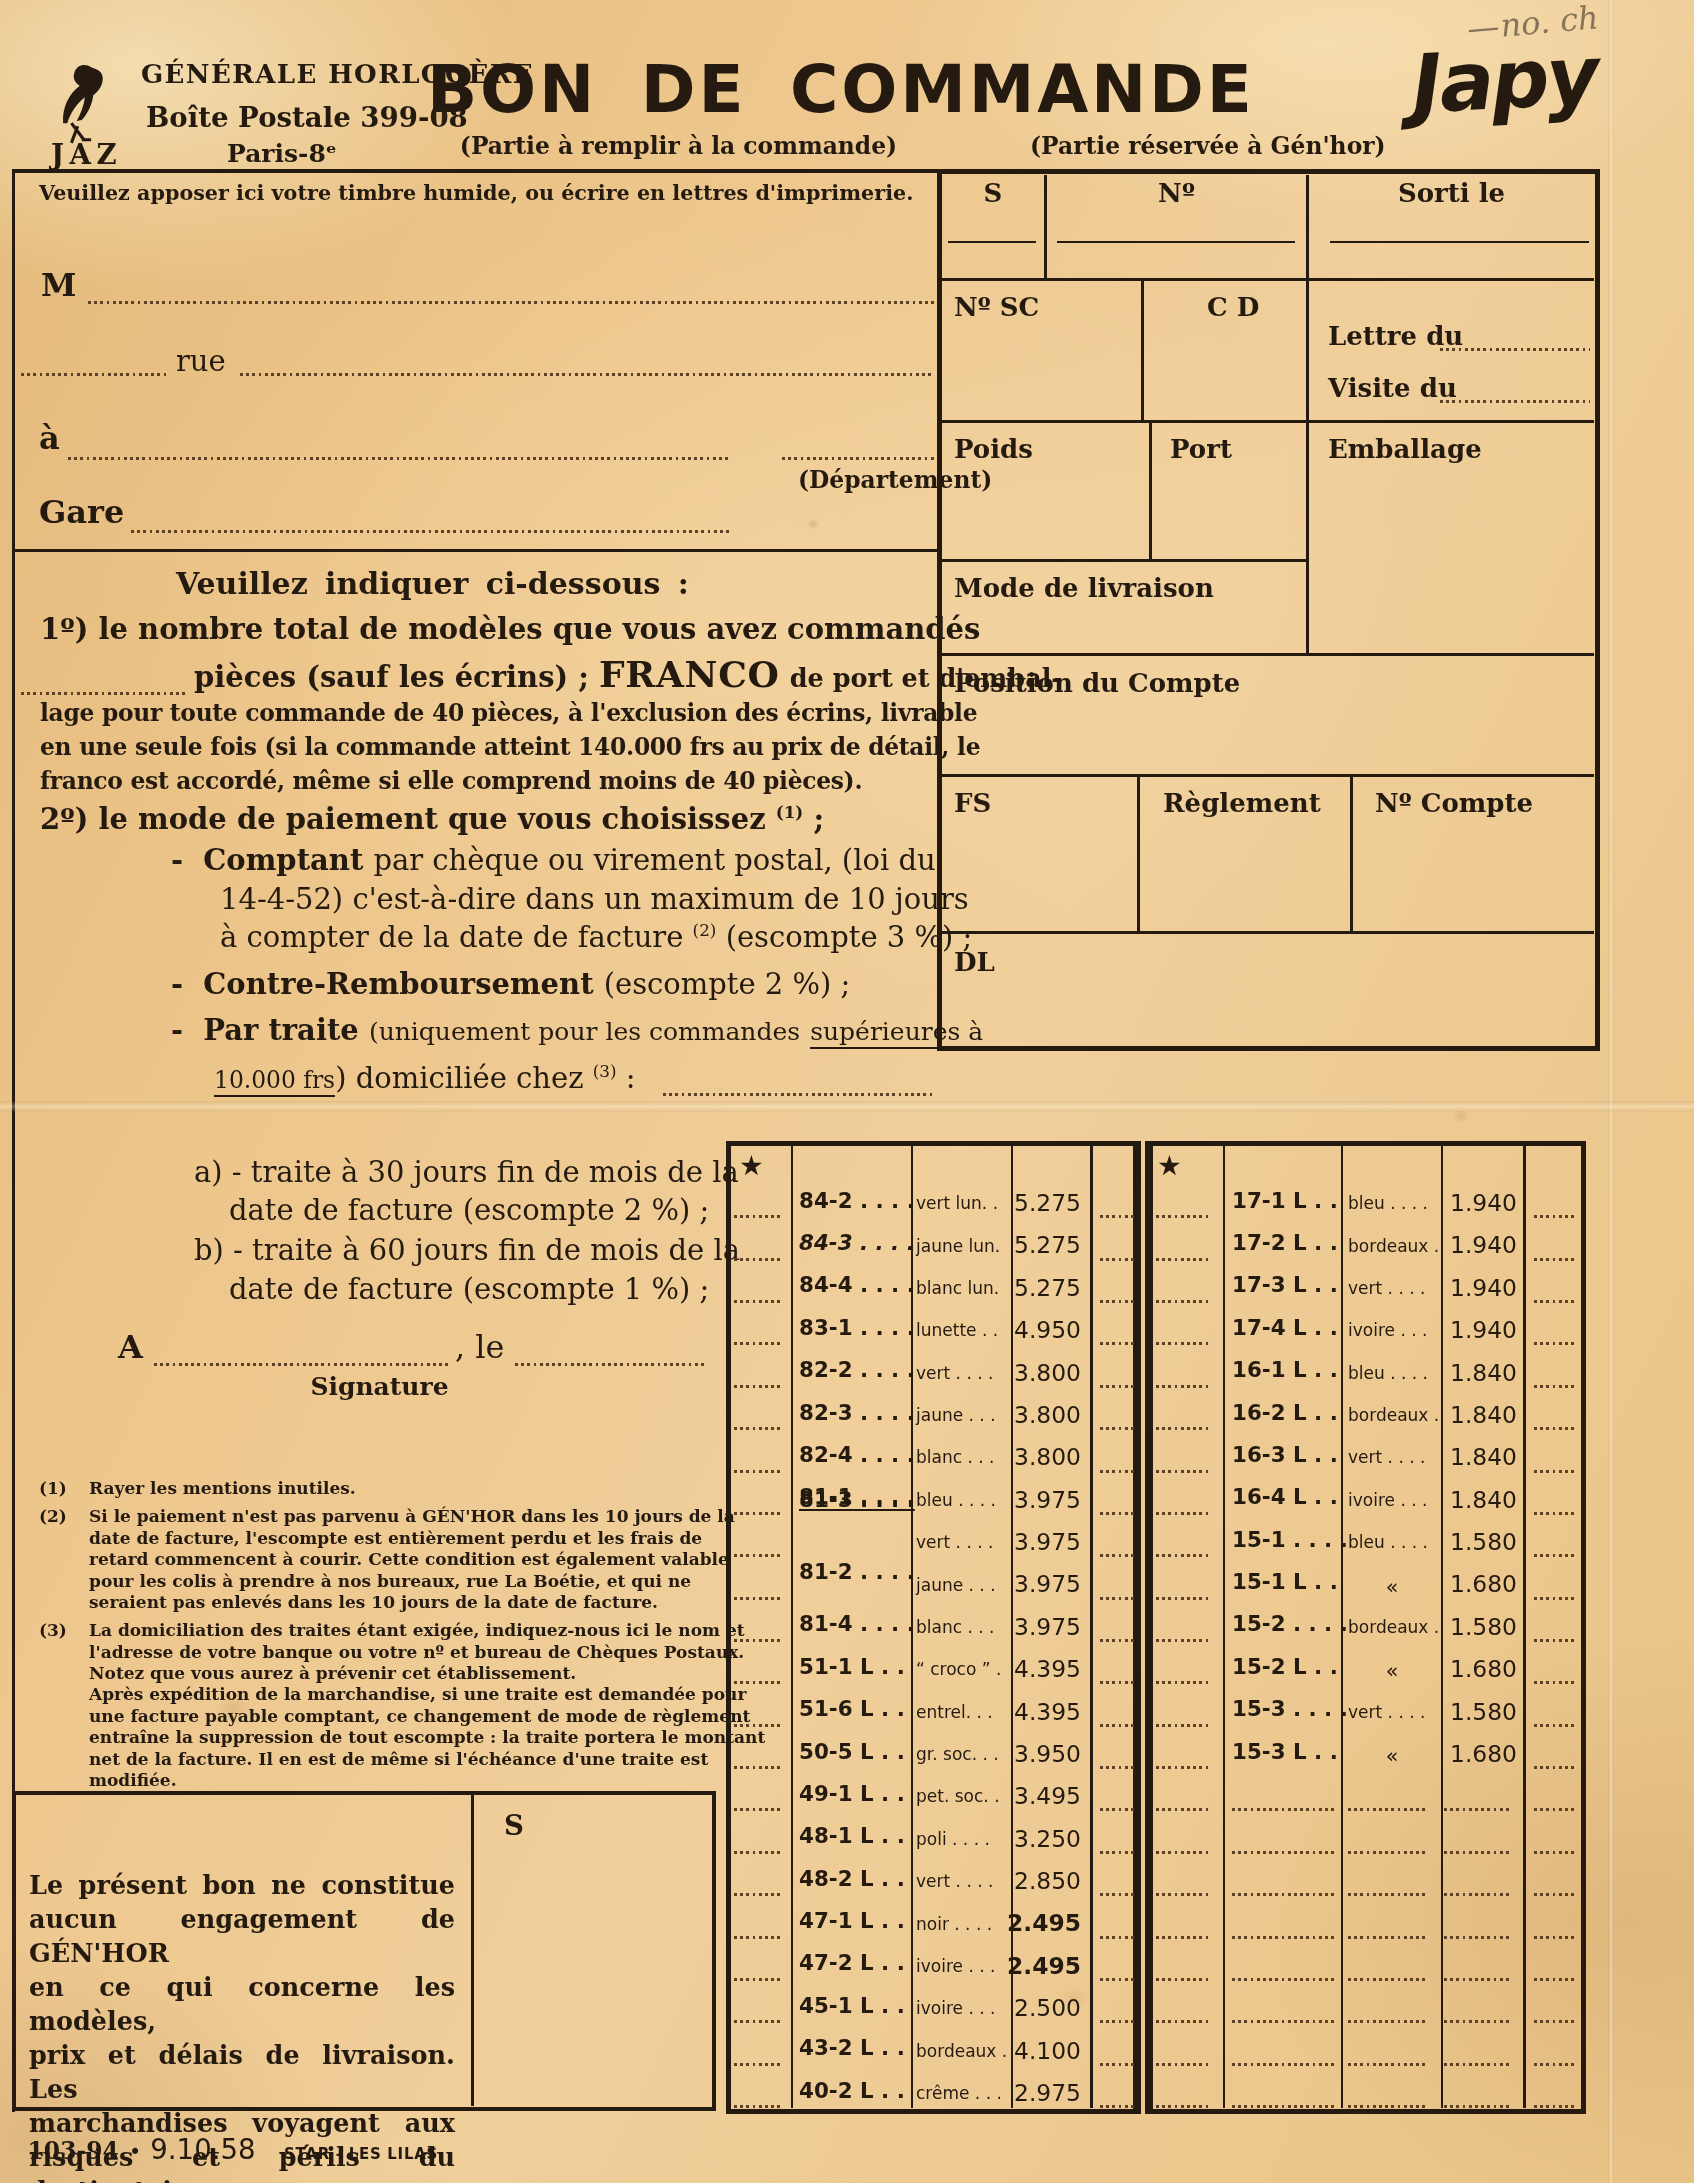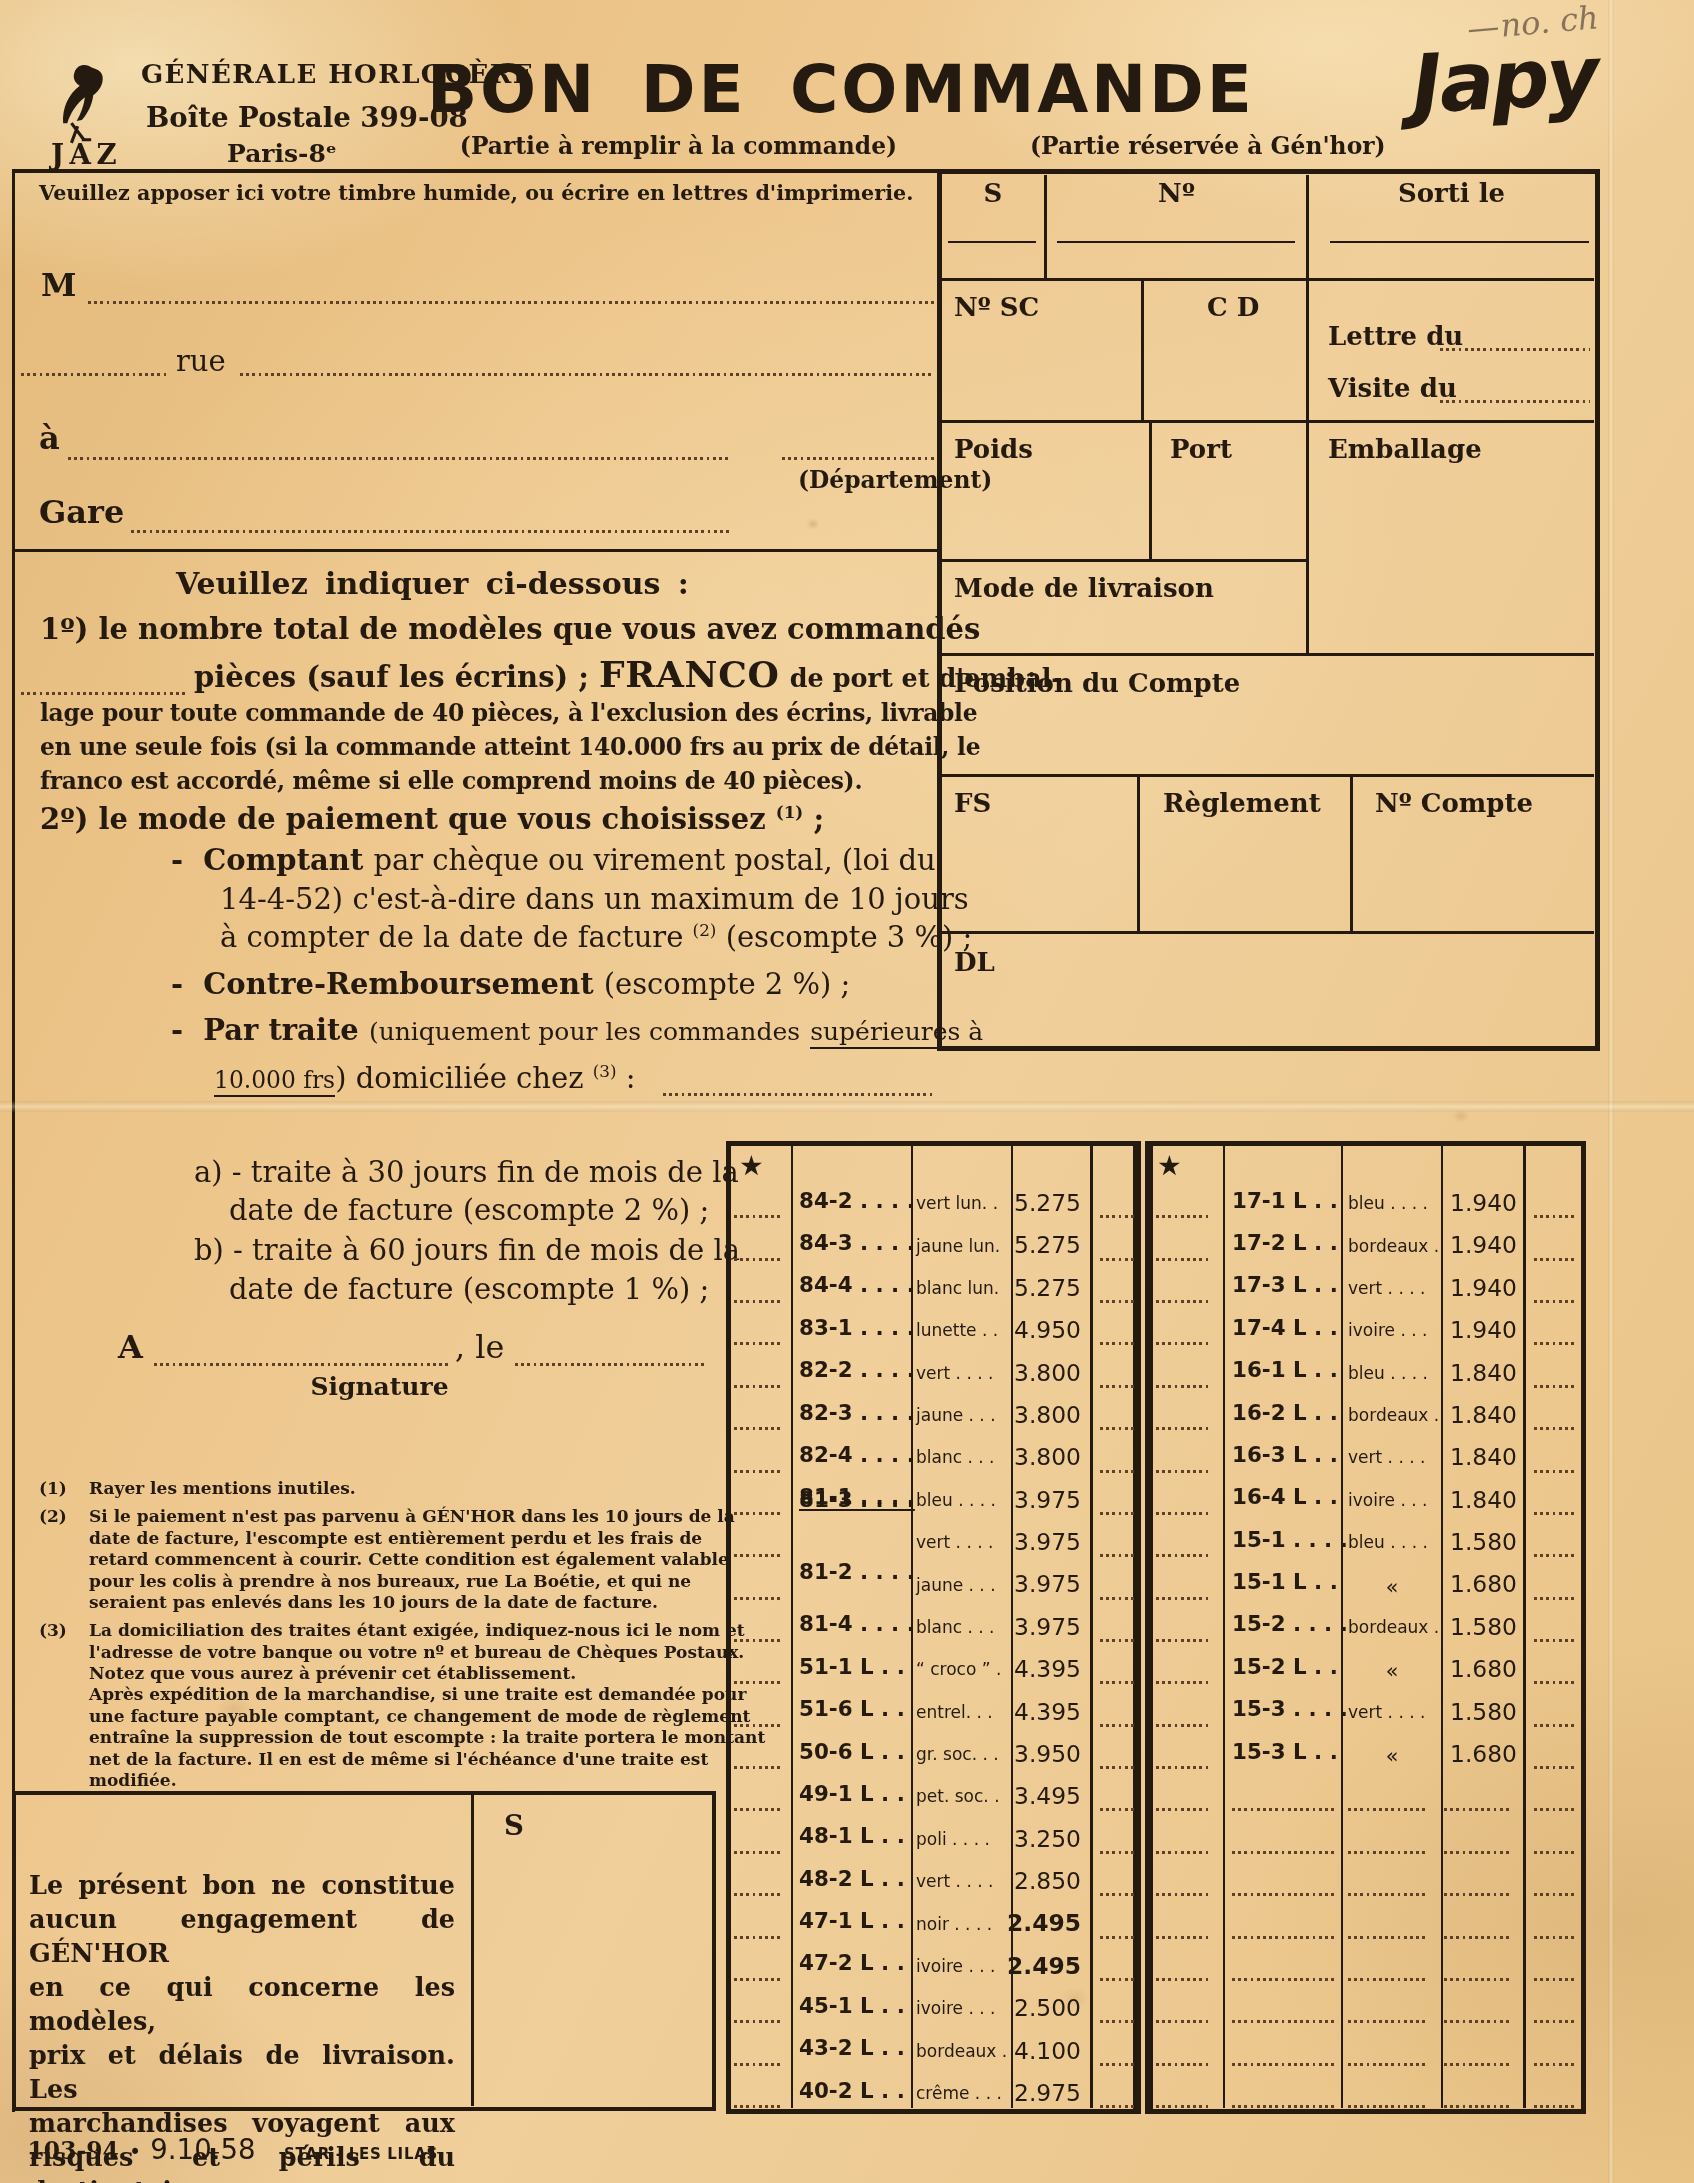--- a/index.html
+++ b/index.html
@@ -237,21 +237,21 @@
   <div class="tex"></div>
   <div class="crease-v" style="left:1608px;"></div>
   <div class="crease-h" style="top:1101px;"></div>
 
 <div class="dl" style="left: 734px; top: 1215px; width: 50px;"></div>
     <div class="cell model" style="left: 799px; top: 1188px;">84-2 . . . .</div>
     <div class="cell colorname" style="left: 916px; top: 1193px; width: 91px;">vert lun. .</div>
     <div class="cell price" style="left: 1007px; top: 1189px; width: 74px;">5.275</div>
     <div class="dl" style="left: 1100px; top: 1215px; width: 34px;"></div>
     <div class="dl" style="left: 734px; top: 1258px; width: 50px;"></div>
-    <div class="cell model" style="left: 799px; top: 1230px;">84-3 . . . .</div>
+    <div class="cell model" style="left: 799px; top: 1230px; font-style: italic;">84-3 . . . .</div>
     <div class="cell colorname" style="left: 916px; top: 1236px; width: 91px;">jaune lun.</div>
     <div class="cell price" style="left: 1007px; top: 1231px; width: 74px;">5.275</div>
     <div class="dl" style="left: 1100px; top: 1258px; width: 34px;"></div>
     <div class="dl" style="left: 734px; top: 1300px; width: 50px;"></div>
     <div class="cell model" style="left: 799px; top: 1272px;">84-4 . . . .</div>
     <div class="cell colorname" style="left: 916px; top: 1278px; width: 91px;">blanc lun.</div>
     <div class="cell price" style="left: 1007px; top: 1274px; width: 74px;">5.275</div>
     <div class="dl" style="left: 1100px; top: 1300px; width: 34px;"></div>
     <div class="dl" style="left: 734px; top: 1342px; width: 50px;"></div>
     <div class="cell model" style="left: 799px; top: 1315px;">83-1 . . . .</div>
@@ -297,21 +297,21 @@
     <div class="cell model" style="left: 799px; top: 1654px;">51-1 L . .</div>
     <div class="cell colorname" style="left: 916px; top: 1659px; width: 91px;">“ croco ” .</div>
     <div class="cell price" style="left: 1007px; top: 1655px; width: 74px;">4.395</div>
     <div class="dl" style="left: 1100px; top: 1681px; width: 34px;"></div>
     <div class="dl" style="left: 734px; top: 1724px; width: 50px;"></div>
     <div class="cell model" style="left: 799px; top: 1696px;">51-6 L . .</div>
     <div class="cell colorname" style="left: 916px; top: 1702px; width: 91px;">entrel. . .</div>
     <div class="cell price" style="left: 1007px; top: 1698px; width: 74px;">4.395</div>
     <div class="dl" style="left: 1100px; top: 1724px; width: 34px;"></div>
     <div class="dl" style="left: 734px; top: 1766px; width: 50px;"></div>
-    <div class="cell model" style="left: 799px; top: 1739px;">50-6 L . .</div>
+    <div class="cell model" style="left: 799px; top: 1739px;">50-5 L . .</div>
     <div class="cell colorname" style="left: 916px; top: 1744px; width: 91px;">gr. soc. . .</div>
     <div class="cell price" style="left: 1007px; top: 1740px; width: 74px;">3.950</div>
     <div class="dl" style="left: 1100px; top: 1766px; width: 34px;"></div>
     <div class="dl" style="left: 734px; top: 1808px; width: 50px;"></div>
     <div class="cell model" style="left: 799px; top: 1781px;">49-1 L . .</div>
     <div class="cell colorname" style="left: 916px; top: 1786px; width: 91px;">pet. soc. .</div>
     <div class="cell price" style="left: 1007px; top: 1782px; width: 74px;">3.495</div>
     <div class="dl" style="left: 1100px; top: 1808px; width: 34px;"></div>
     <div class="dl" style="left: 734px; top: 1851px; width: 50px;"></div>
     <div class="cell model" style="left: 799px; top: 1823px;">48-1 L . .</div>

